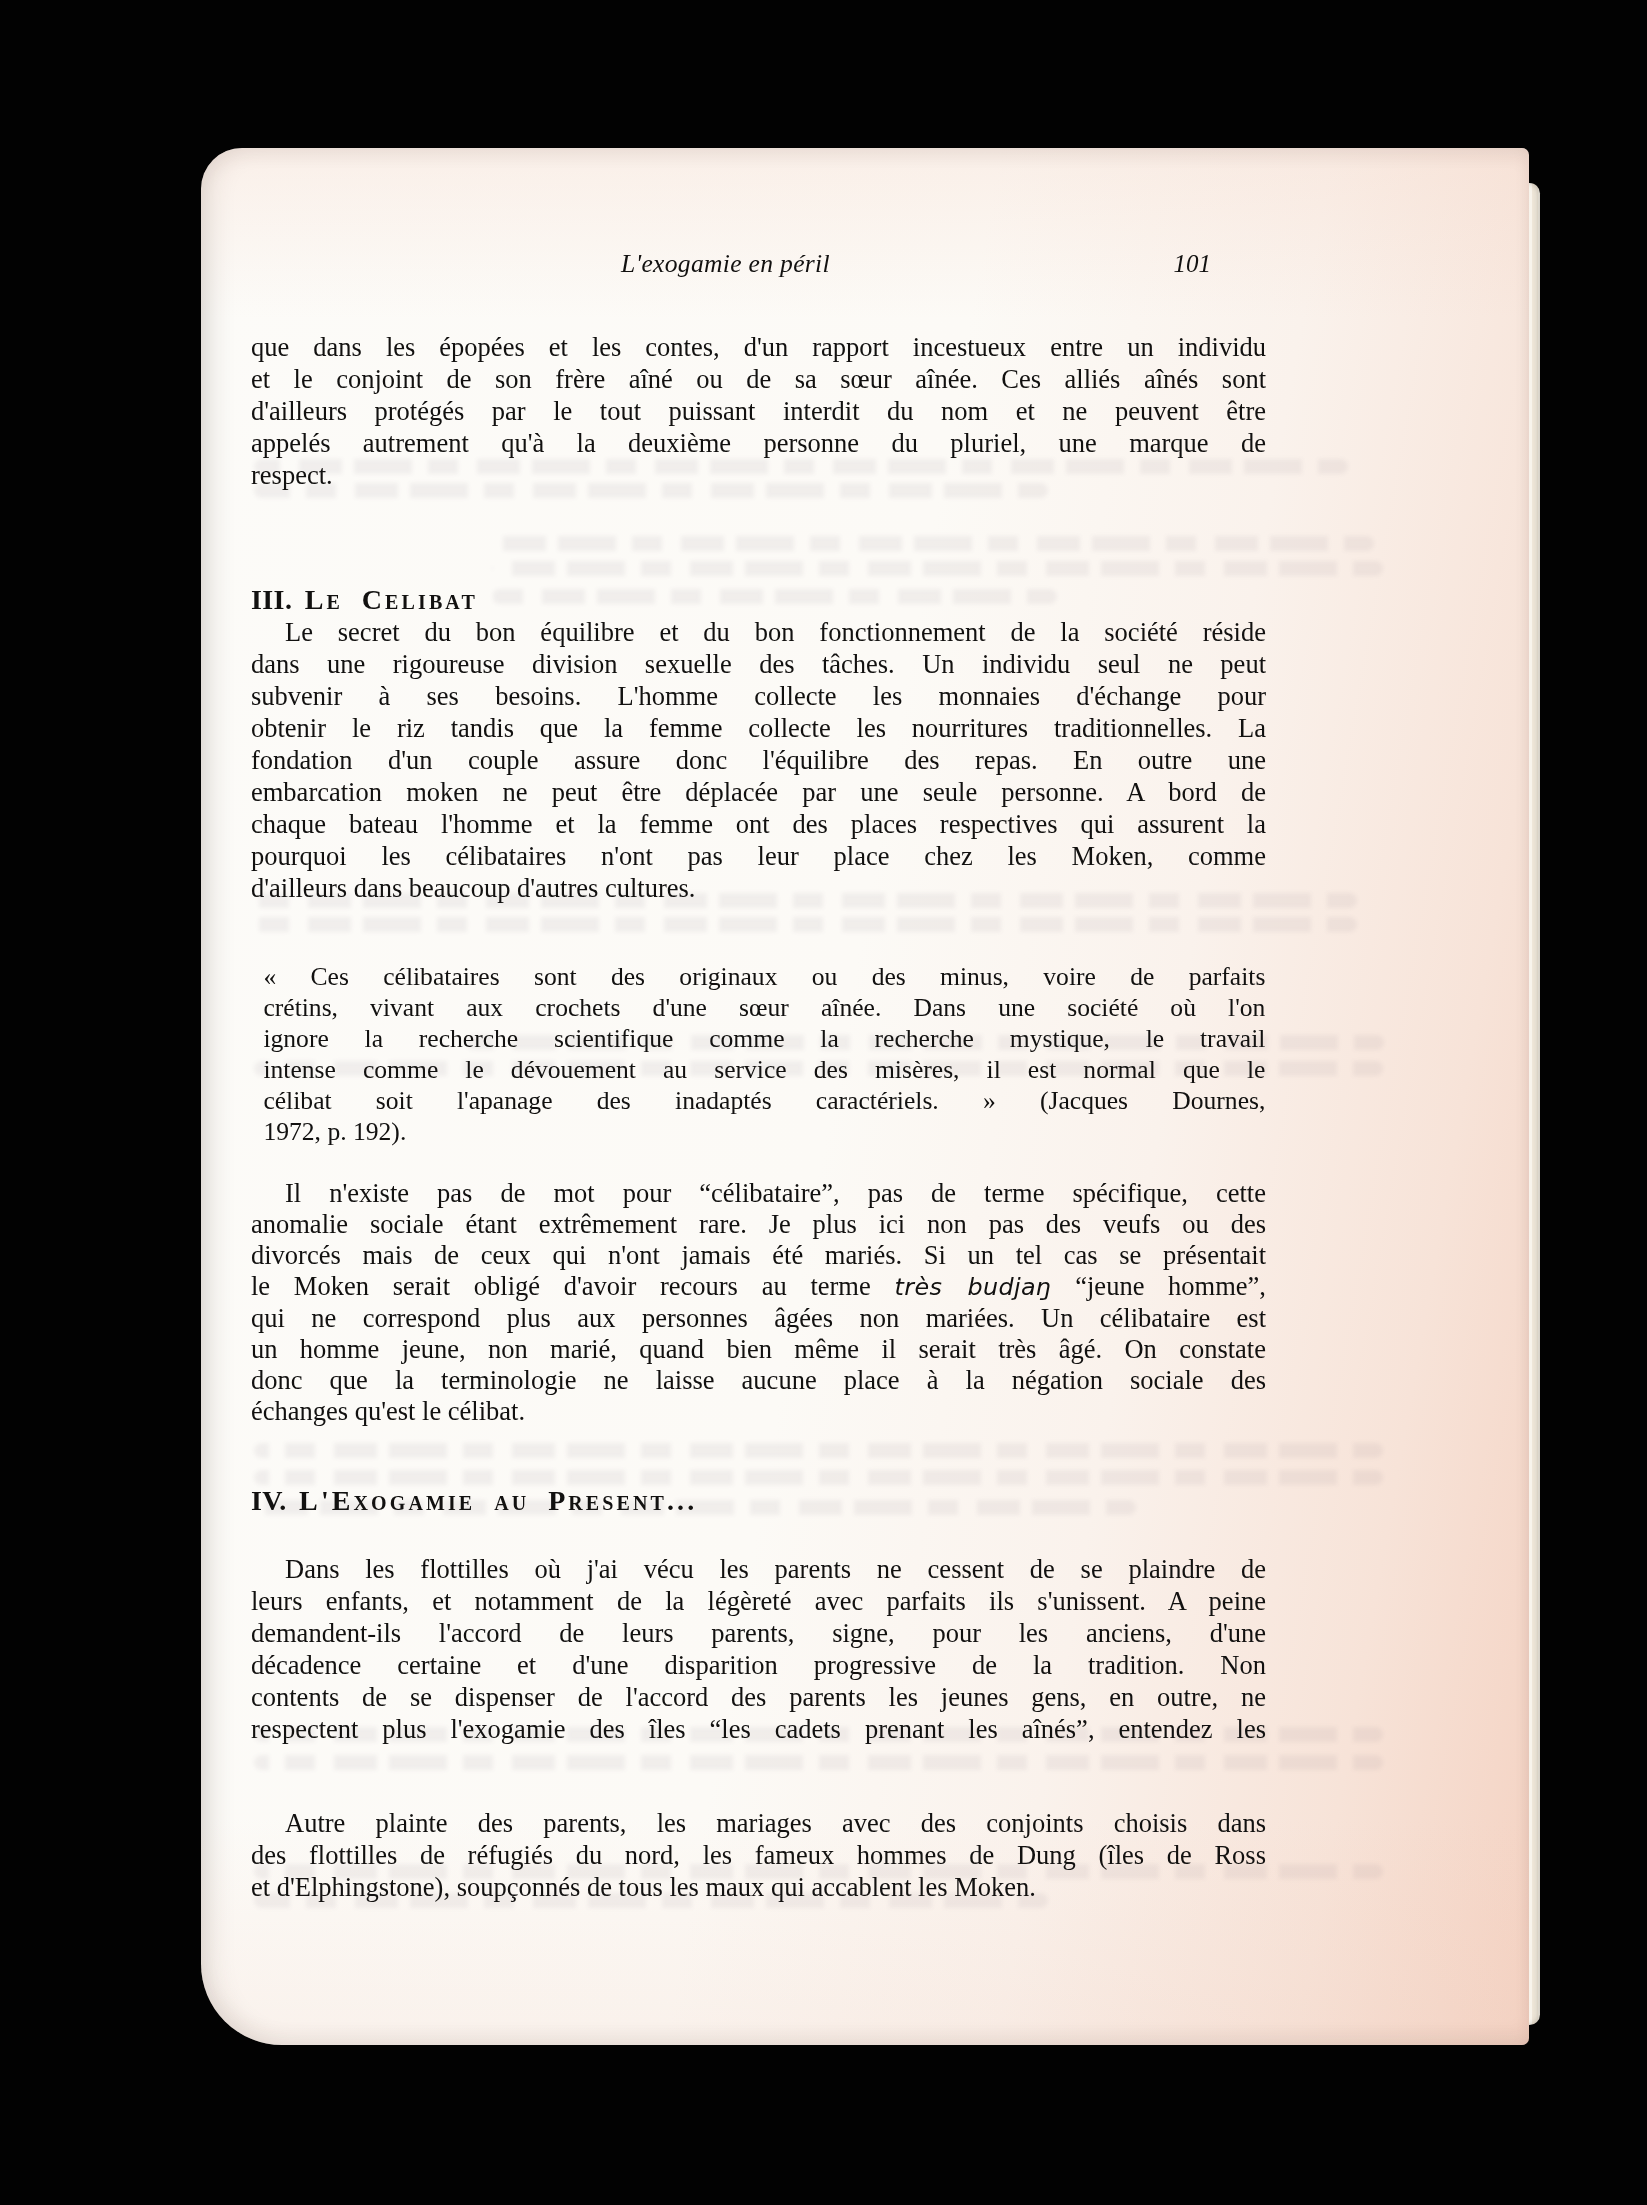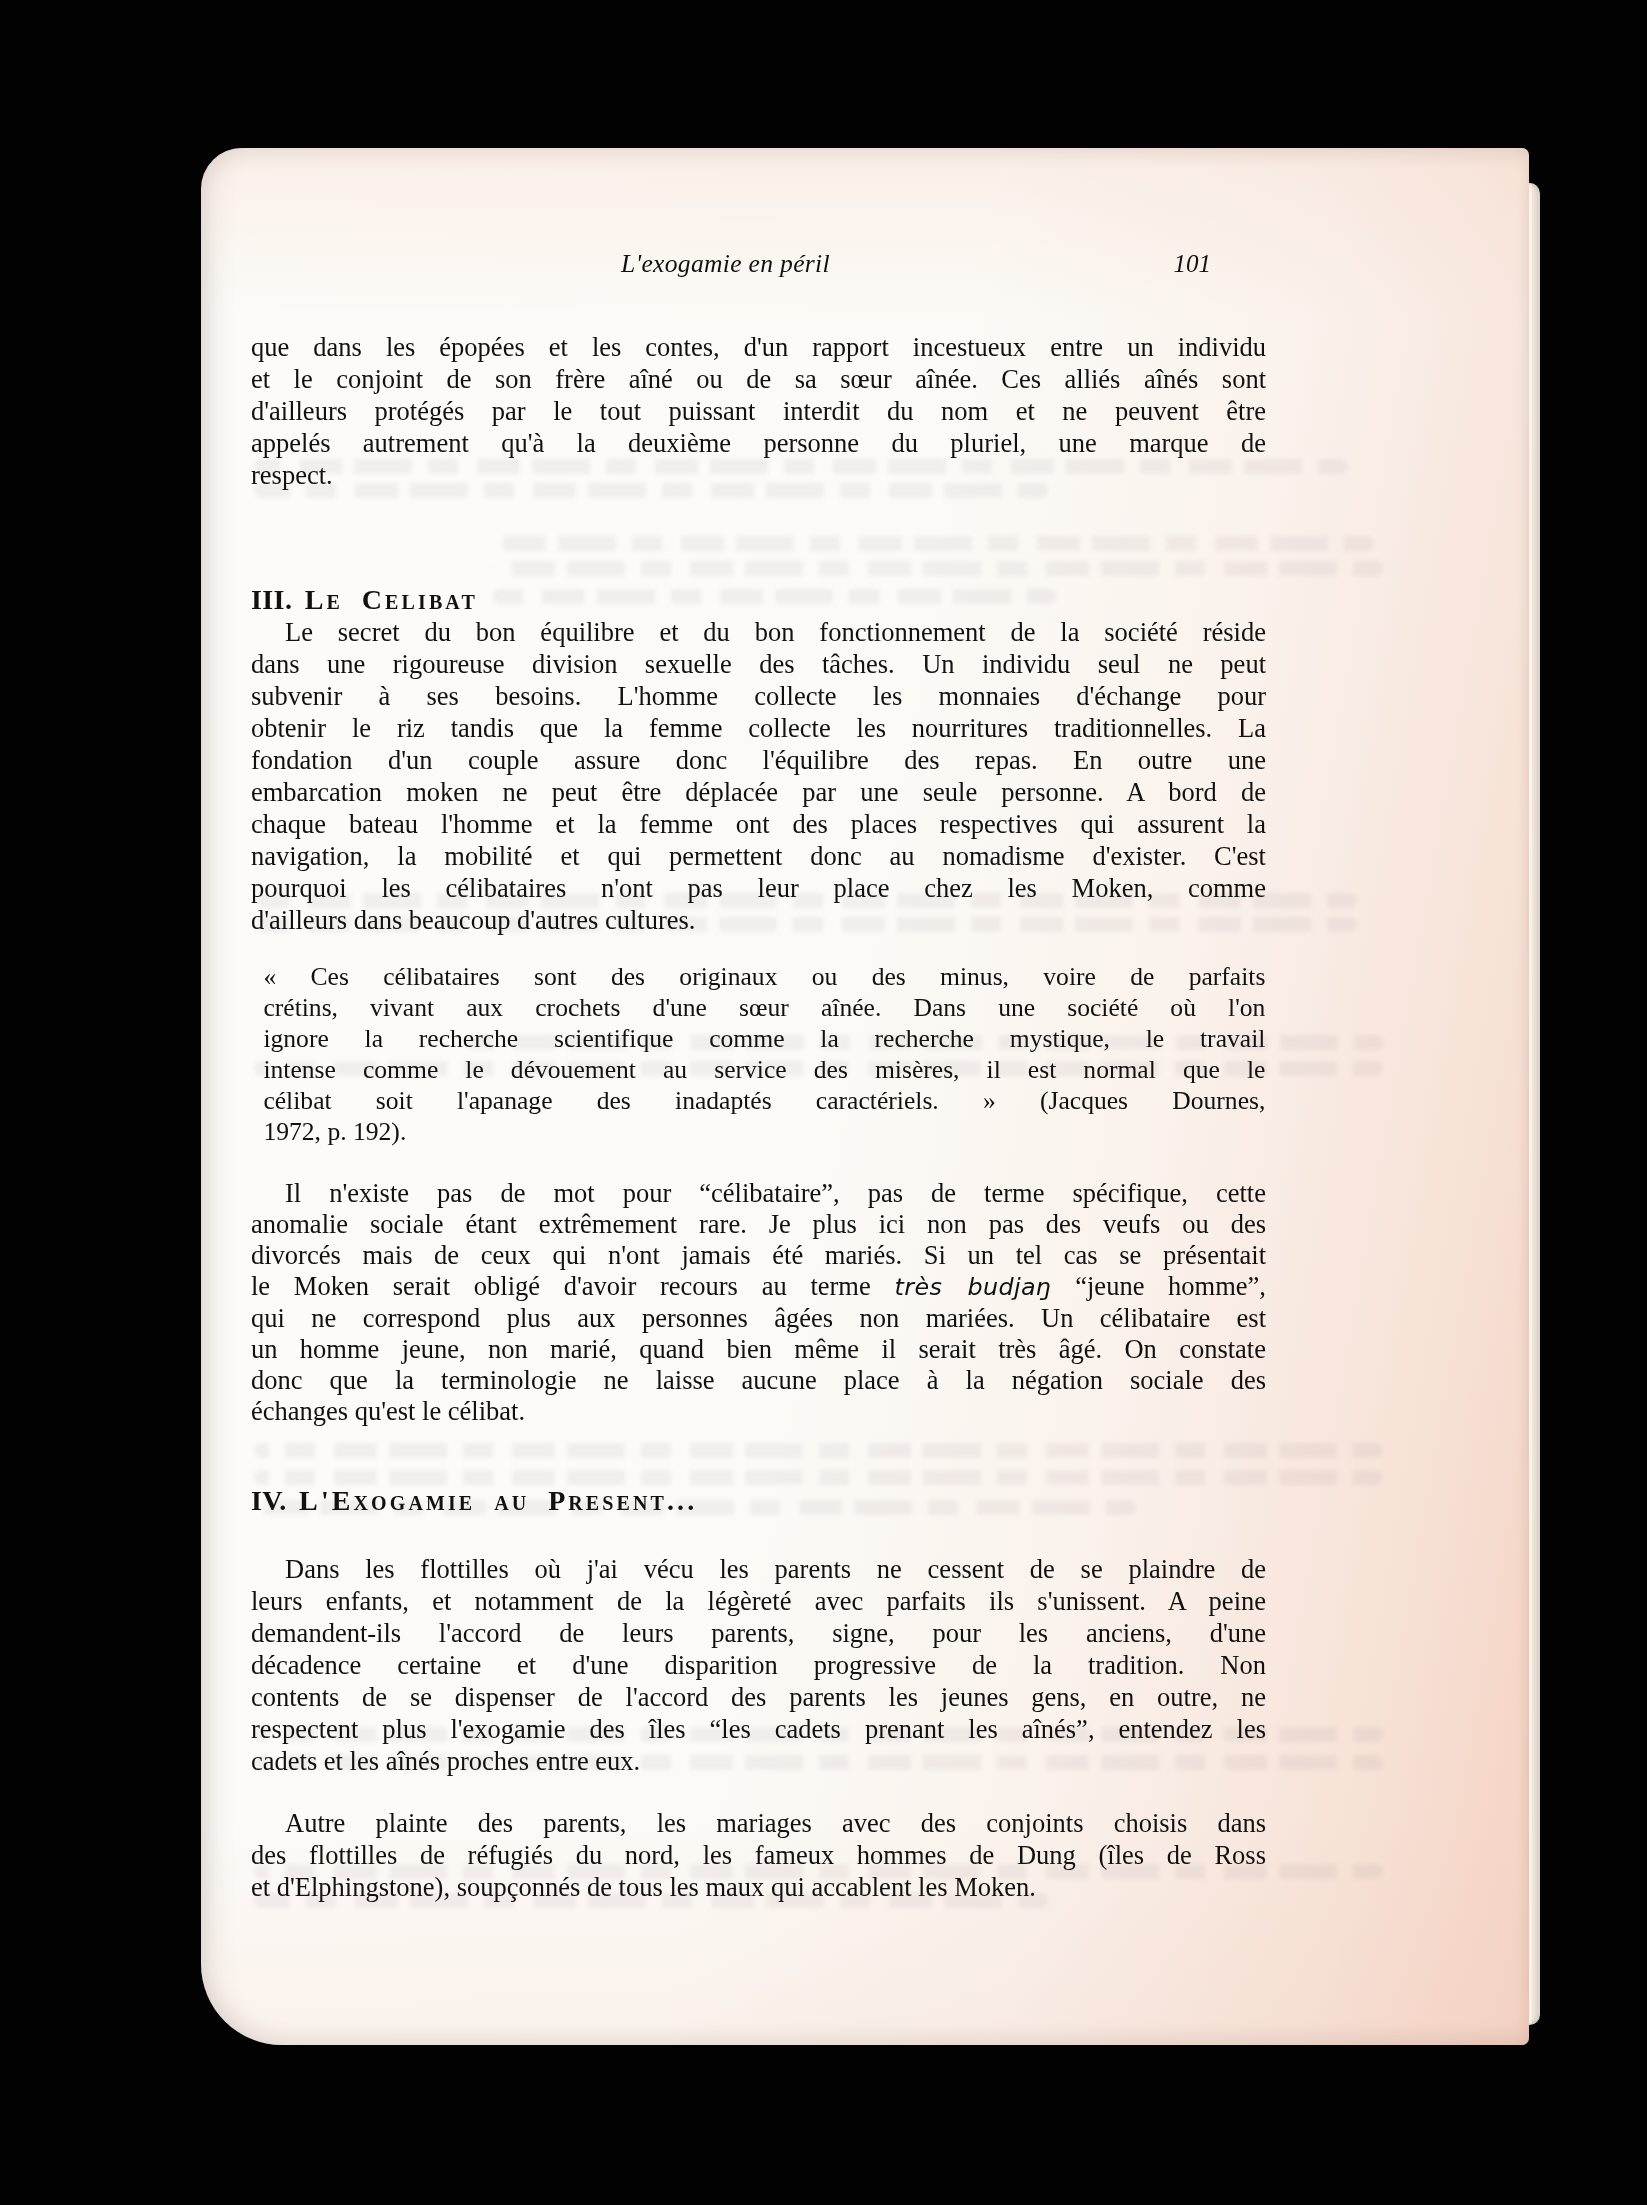--- a/index.html
+++ b/index.html
@@ -106,21 +106,20 @@
         <h2 class="block heading h3"><span class="num">III.</span><span class="sc">Le Celibat</span></h2>
 
         <div class="block para p2">
             <div class="line indent"><span>Le secret du bon équilibre et du bon fonctionnement de la société réside</span></div>
             <div class="line"><span>dans une rigoureuse division sexuelle des tâches. Un individu seul ne peut</span></div>
             <div class="line"><span>subvenir à ses besoins. L'homme collecte les monnaies d'échange pour</span></div>
             <div class="line"><span>obtenir le riz tandis que la femme collecte les nourritures traditionnelles. La</span></div>
             <div class="line"><span>fondation d'un couple assure donc l'équilibre des repas. En outre une</span></div>
             <div class="line"><span>embarcation moken ne peut être déplacée par une seule personne. A bord de</span></div>
             <div class="line"><span>chaque bateau l'homme et la femme ont des places respectives qui assurent la</span></div>
-            <div class="line"><span>navigation, la mobilité et qui permettent donc au nomadisme d'exister. C'est</span></div>
             <div class="line"><span>pourquoi les célibataires n'ont pas leur place chez les Moken, comme</span></div>
             <div class="line last"><span>d'ailleurs dans beaucoup d'autres cultures.</span></div>
           </div>
 
         <div class="block quote">
             <div class="line"><span>« Ces célibataires sont des originaux ou des minus, voire de parfaits</span></div>
             <div class="line"><span>crétins, vivant aux crochets d'une sœur aînée. Dans une société où l'on</span></div>
             <div class="line"><span>ignore la recherche scientifique comme la recherche mystique, le travail</span></div>
             <div class="line"><span>intense comme le dévouement au service des misères, il est normal que le</span></div>
             <div class="line"><span>célibat soit l'apanage des inadaptés caractériels. » (Jacques Dournes,</span></div>
@@ -140,21 +139,20 @@
 
         <h2 class="block heading h4"><span class="num">IV.</span><span class="sc">L'Exogamie au Present...</span></h2>
 
         <div class="block para p4">
             <div class="line indent"><span>Dans les flottilles où j'ai vécu les parents ne cessent de se plaindre de</span></div>
             <div class="line"><span>leurs enfants, et notamment de la légèreté avec parfaits ils s'unissent. A peine</span></div>
             <div class="line"><span>demandent-ils l'accord de leurs parents, signe, pour les anciens, d'une</span></div>
             <div class="line"><span>décadence certaine et d'une disparition progressive de la tradition. Non</span></div>
             <div class="line"><span>contents de se dispenser de l'accord des parents les jeunes gens, en outre, ne</span></div>
             <div class="line"><span>respectent plus l'exogamie des îles “les cadets prenant les aînés”, entendez les</span></div>
-            <div class="line last"><span>cadets et les aînés proches entre eux.</span></div>
           </div>
 
         <div class="block para p5">
             <div class="line indent"><span>Autre plainte des parents, les mariages avec des conjoints choisis dans</span></div>
             <div class="line"><span>des flottilles de réfugiés du nord, les fameux hommes de Dung (îles de Ross</span></div>
             <div class="line last"><span>et d'Elphingstone), soupçonnés de tous les maux qui accablent les Moken.</span></div>
           </div>
       </div>
     </div>
   </div>

